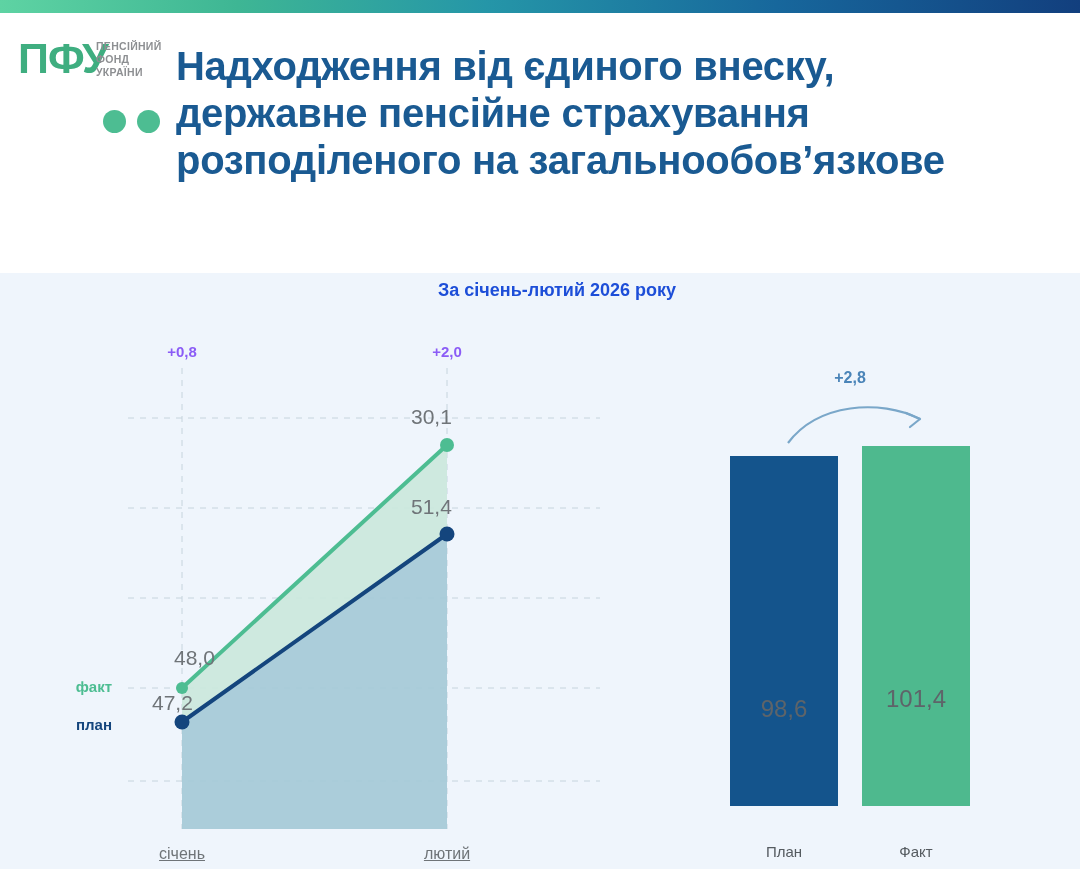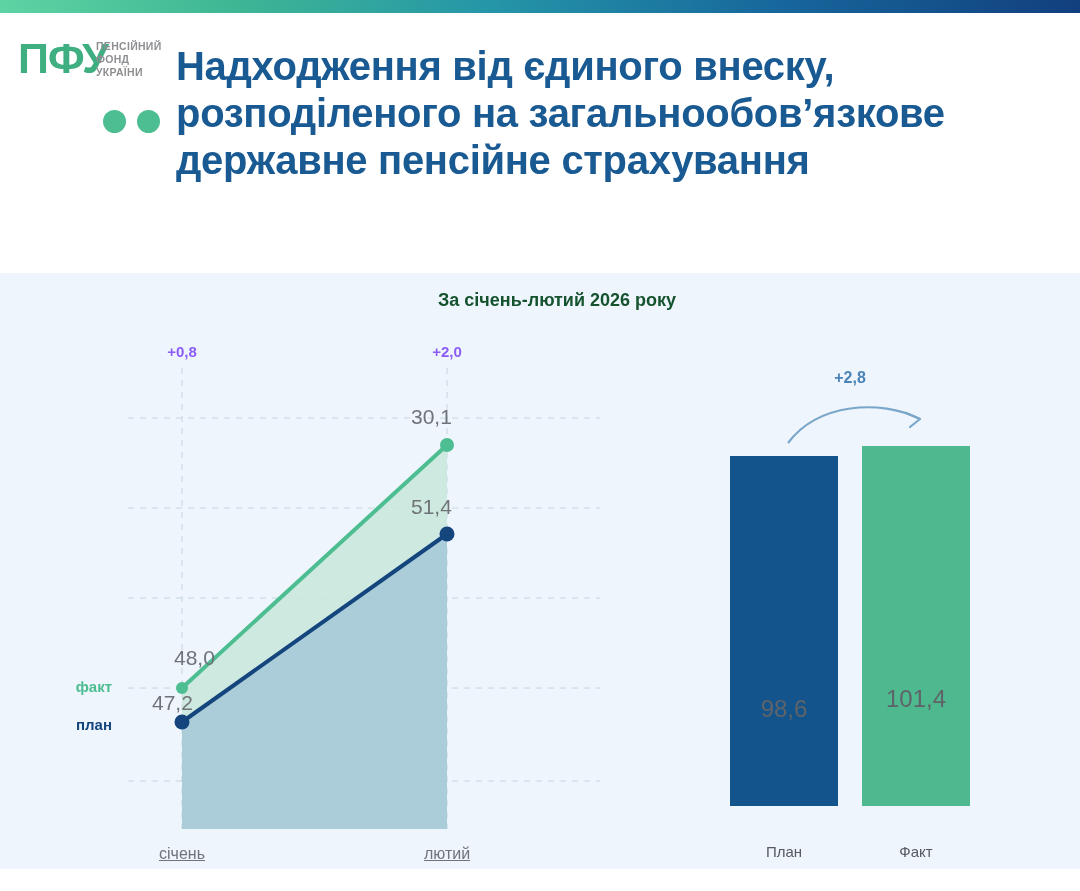--- a/index.html
+++ b/index.html
@@ -114,24 +114,24 @@
     position: absolute;
     left: 0;
     top: 273px;
     width: 1080px;
     height: 596px;
     background: #eff5fc;
   }
   .panel-title {
     position: absolute;
     left: 438px;
-    top: 17px;
+    top: 7px;
     font-size: 18px;
     font-weight: bold;
-    color: #14532d;
+    color: #1d4ed8;
   }
 
   
   .linechart {
     position: absolute;
     left: 0;
     top: 0;
     width: 600px;
     height: 596px;
   }
@@ -228,22 +228,22 @@
     </div>
     <div class="logo-dots">
       <span></span>
       <span></span>
     </div>
   </div>
 
   <div class="title-block">
     <div class="title-main">
       <div>Надходження від єдиного внеску,</div>
+      <div>державне пенсійне страхування</div>
       <div>розподіленого на загальнообов’язкове</div>
-      <div>державне пенсійне страхування</div>
     </div>
   </div>
 
   <div class="units">млрд грн</div>
 </div>
 
 <div class="panel">
 
   <div class="panel-title">За січень-лютий 2026 року</div>
 

